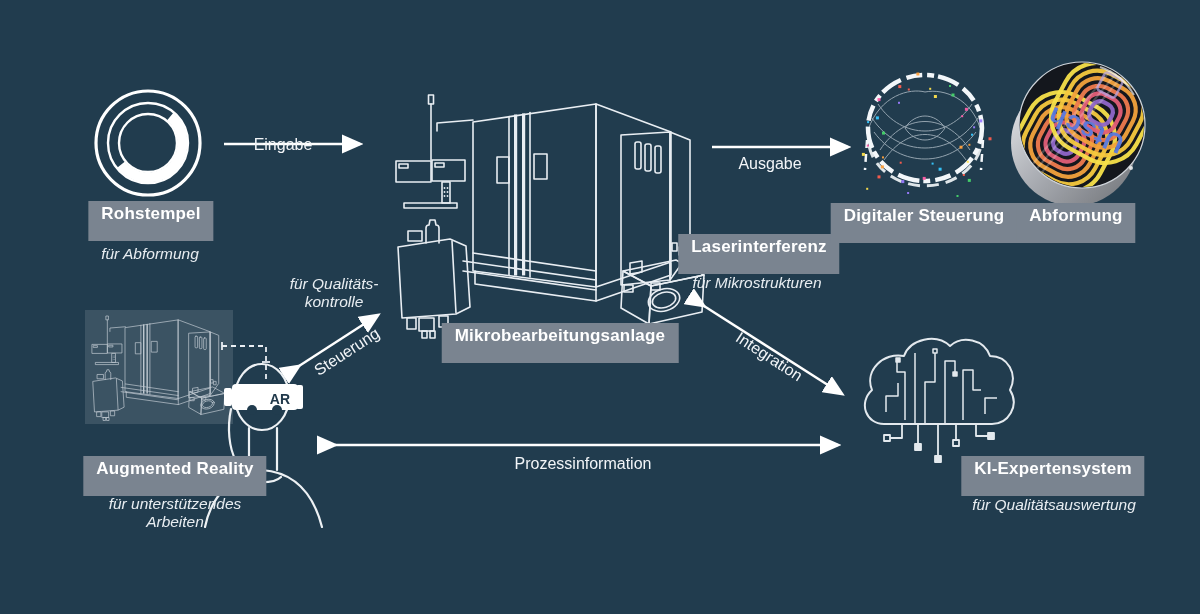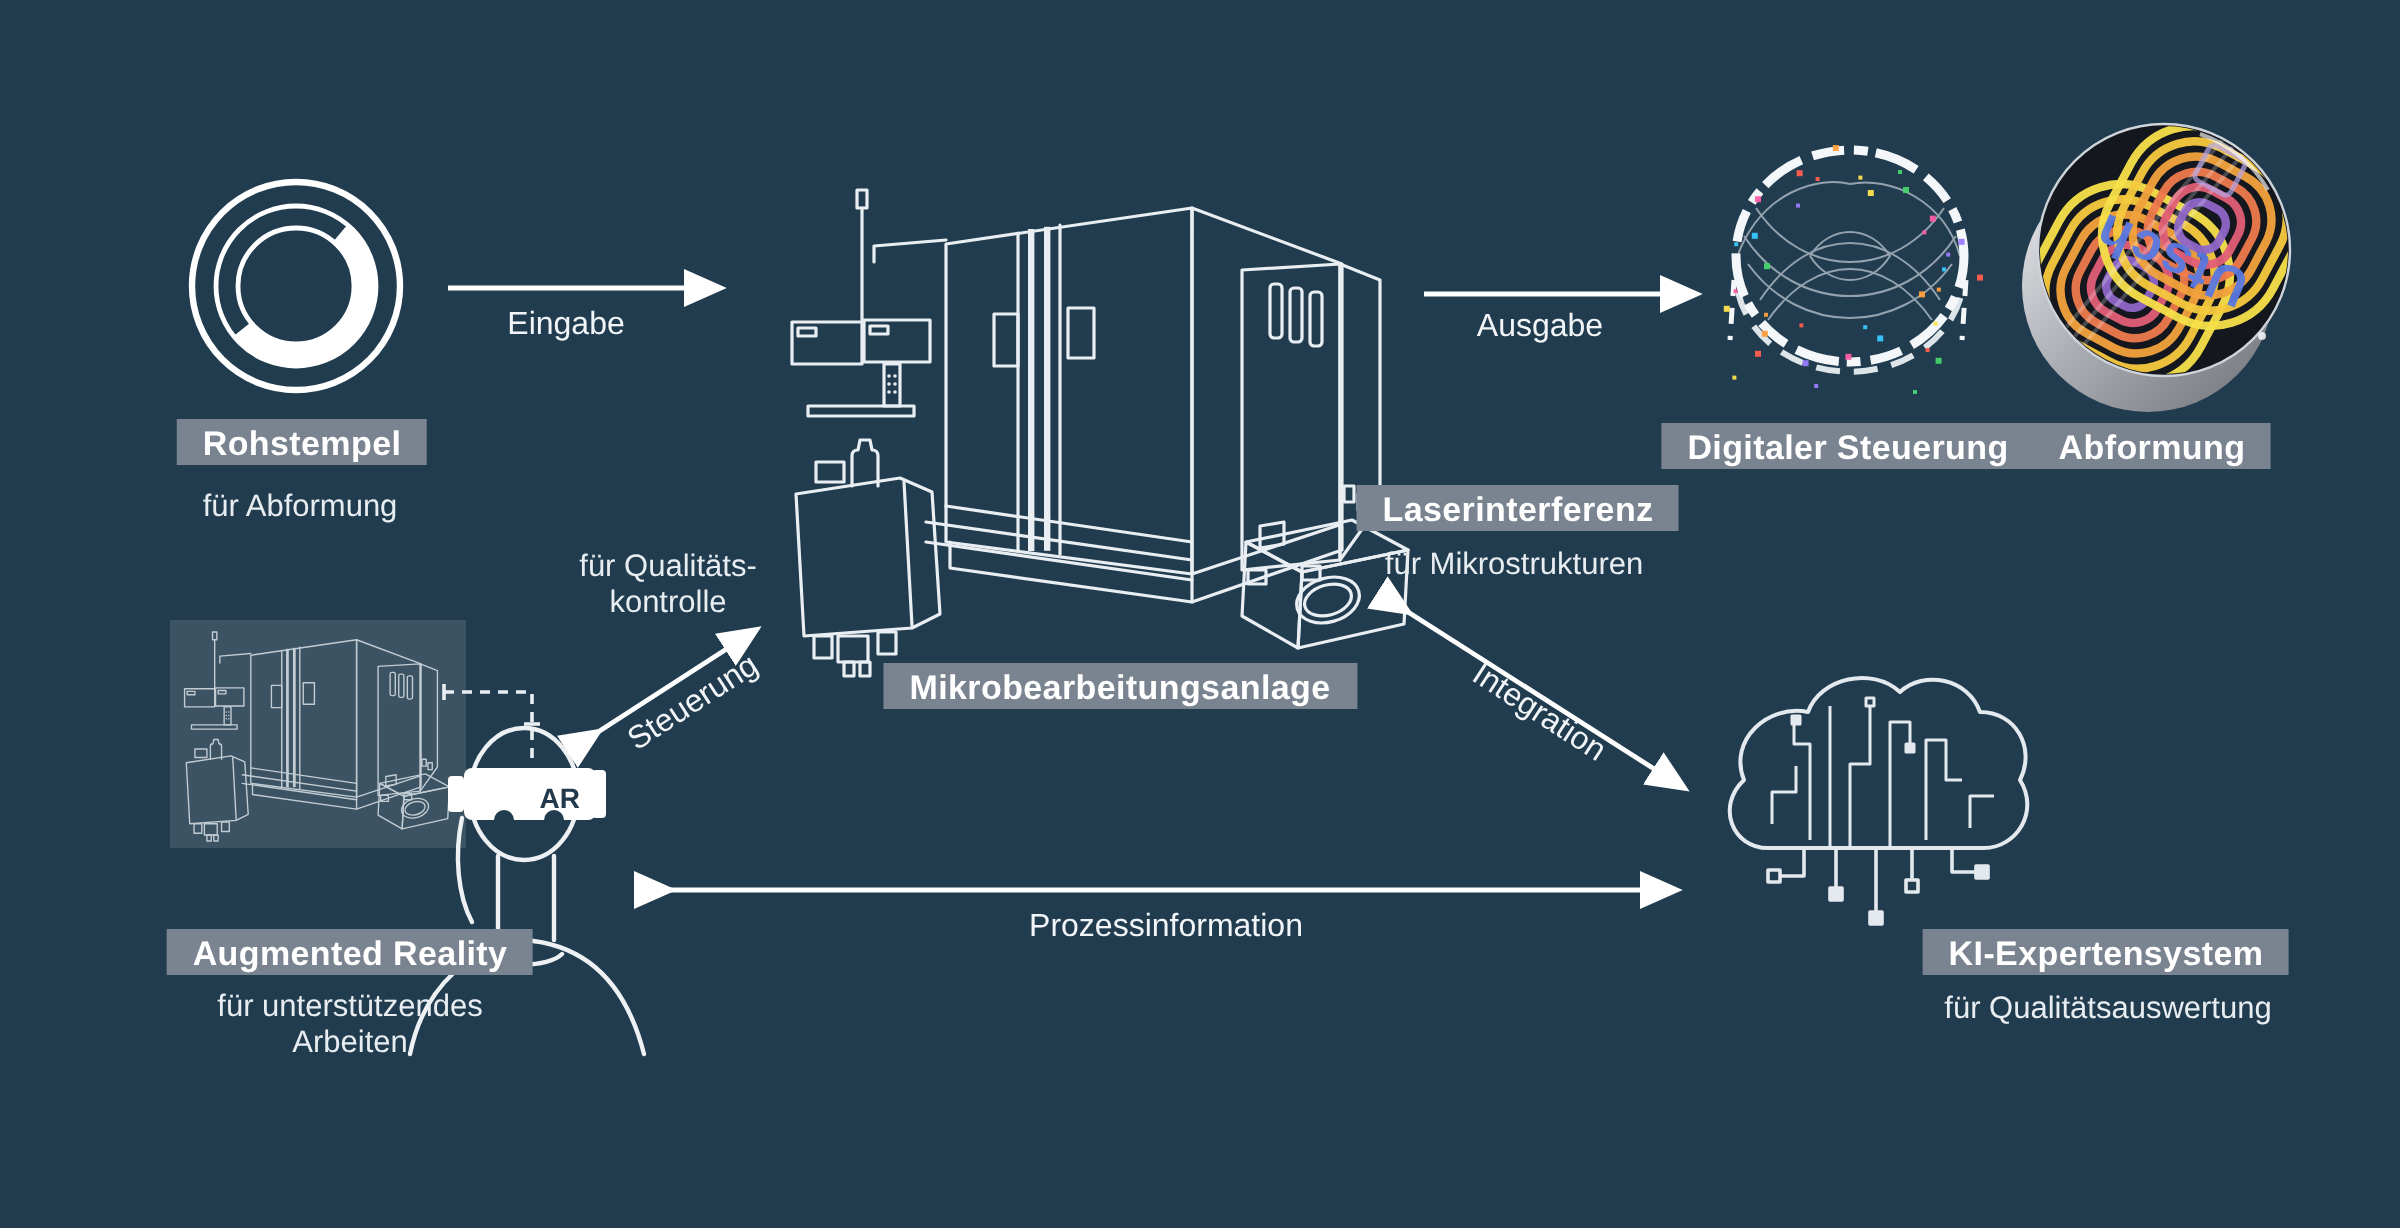--- a/index.html
+++ b/index.html
@@ -6,26 +6,26 @@
   .stage{
     position:relative;width:1200px;height:614px;overflow:hidden;
     background:#213C4E;
     font-family:"Liberation Sans", sans-serif;
   }
   .stage svg{position:absolute;left:0;top:0;}
   .tag{
     position:absolute;transform:translate(-50%,-50%);
     background:#7A8490;color:#FFFFFF;
     font-size:17px;font-weight:bold;letter-spacing:.2px;
-    padding:3px 13px 0;white-space:nowrap;
+    padding:3px 13px 17px;white-space:nowrap;
   }
   .sub{
     position:absolute;transform:translate(-50%,-50%);
     color:#E8EDF1;font-size:15.5px;line-height:18px;
-    text-align:center;white-space:nowrap;
+    text-align:center;white-space:nowrap;font-style:italic;
   }
   .alabel{
     position:absolute;transform:translate(-50%,-50%);
     color:#F2F5F8;font-size:16px;white-space:nowrap;
   }
   .alabel.rot-neg{transform:translate(-50%,-50%) rotate(-33deg);}
   .alabel.rot-pos{transform:translate(-50%,-50%) rotate(33deg);}
   .line{display:block;}
 </style>
 </head>
@@ -283,19 +283,19 @@
 
 <div class="tag" style="left:175px;top:476px">Augmented Reality</div>
 <div class="sub" style="left:175px;top:513px">
   <span class="line">für unterstützendes</span>
   <span class="line">Arbeiten</span>
 </div>
 
 <div class="tag" style="left:1053px;top:476px">KI-Expertensystem</div>
 <div class="sub" style="left:1054px;top:505px">für Qualitätsauswertung</div>
 
-<div class="alabel" style="left:283px;top:163px">Eingabe</div>
+<div class="alabel" style="left:283px;top:145px">Eingabe</div>
 <div class="alabel" style="left:770px;top:164px">Ausgabe</div>
 <div class="alabel rot-neg" style="left:347px;top:352px">Steuerung</div>
 <div class="alabel rot-pos" style="left:769px;top:357px">Integration</div>
 <div class="alabel" style="left:583px;top:464px">Prozessinformation</div>
 
 </div>
 
 </body></html>

